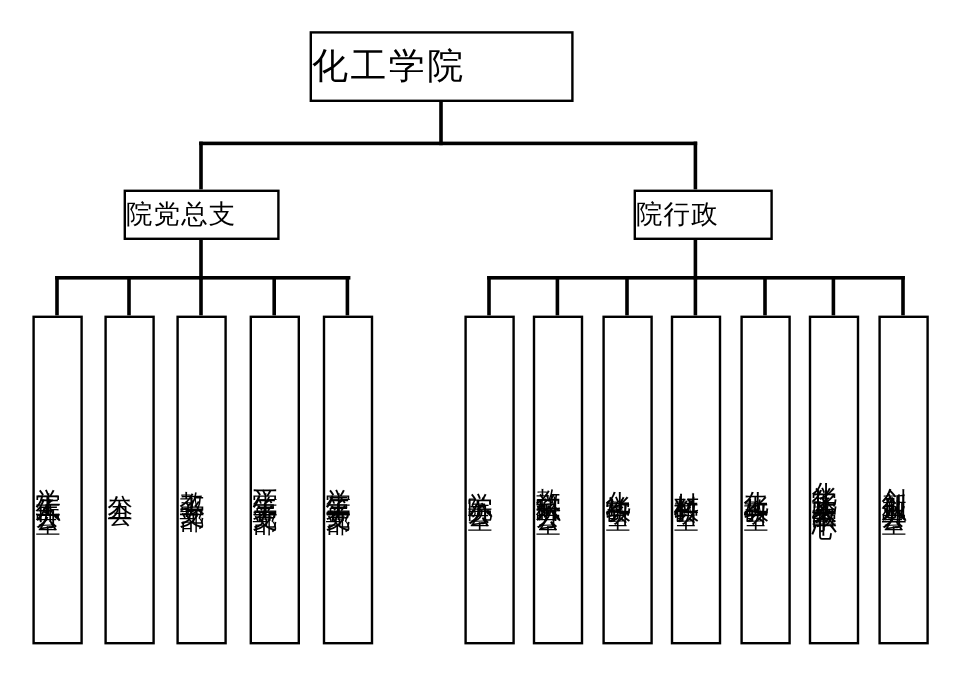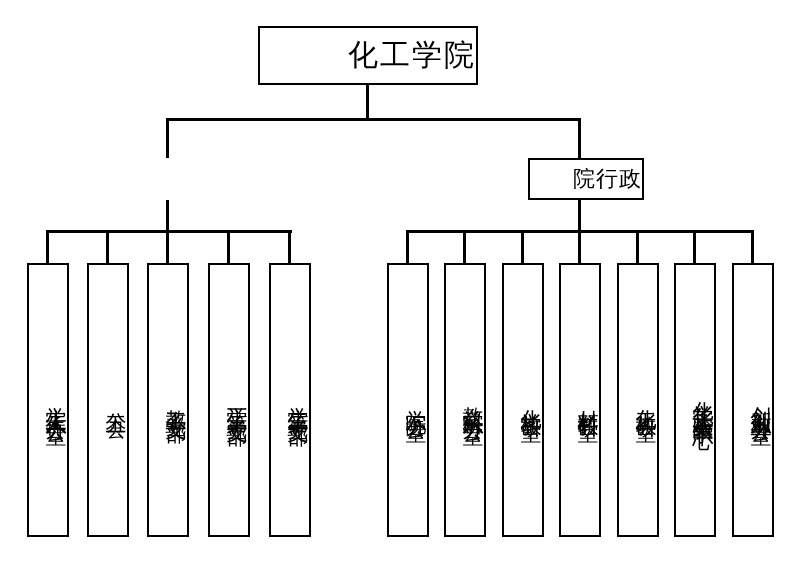--- a/index.html
+++ b/index.html
@@ -24,22 +24,21 @@
   .vline { width: 3px; }
   .hline { height: 3px; }
   
   .box {
     position: absolute;
     box-sizing: border-box;
     border: 2px solid #000000;
     background: #ffffff;
     display: flex;
     align-items: center;
-    justify-content: flex-end;
-    padding-left: 12px;
+    justify-content: flex-start;
   }
   .root-box {
     left: 258px; top: 26px;
     width: 220px; height: 59px;
     font-size: 30px;
     letter-spacing: 2px;
   }
   .branch-box {
     top: 158px;
     height: 42px;
@@ -85,20 +84,23 @@
   <div class="vline" style="left:521px; top:230px; height:33px;"></div>
   <div class="vline" style="left:578px; top:230px; height:33px;"></div>
   <div class="vline" style="left:636px; top:230px; height:33px;"></div>
   <div class="vline" style="left:693px; top:230px; height:33px;"></div>
   <div class="vline" style="left:751px; top:230px; height:33px;"></div>
 
   <div class="box root-box">
     <span>化工学院</span>
   </div>
 
+  <div class="box branch-box" style="left:103px; width:130px;">
+    <span>院党总支</span>
+  </div>
   <div class="box branch-box" style="left:528px; width:116px;">
     <span>院行政</span>
   </div>
 
   <div class="box leaf-box" style="left:27px;">
     <span class="vtext">学生工作办公室</span>
   </div>
   <div class="box leaf-box" style="left:87px;">
     <span class="vtext">分工会</span>
   </div>

